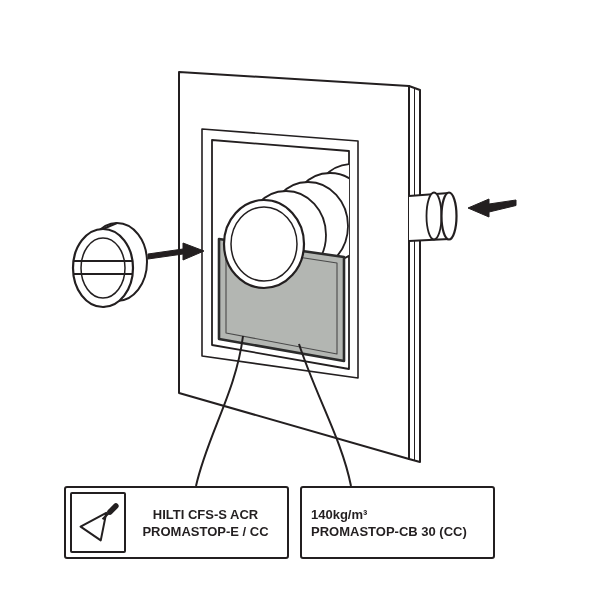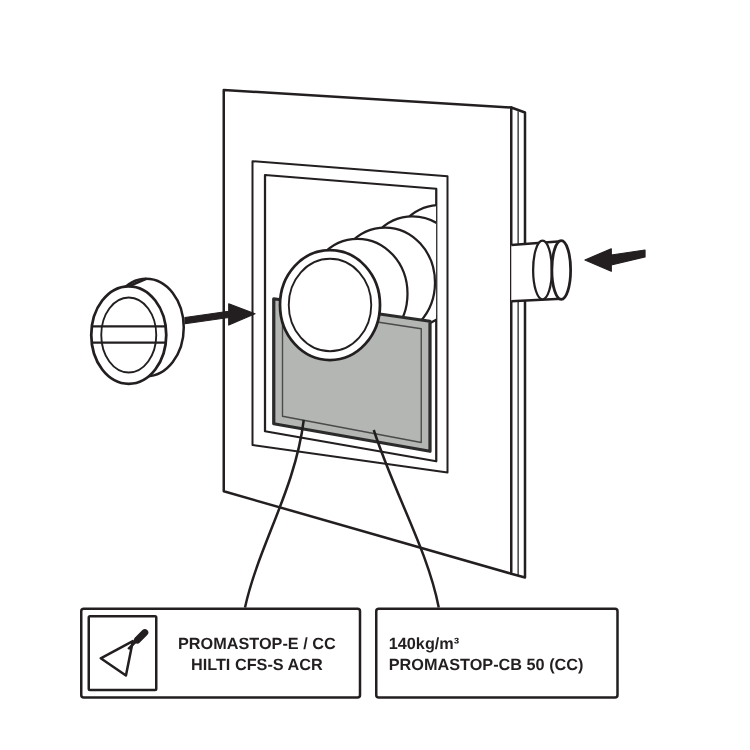--- a/index.html
+++ b/index.html
@@ -89,25 +89,25 @@
 
   <div class="callout callout-left">
     <div class="icon-box">
       <svg width="44" height="44" viewBox="0 0 48 48">
         <path d="M5,28 L33,13 L27,43 Z" fill="#ffffff" stroke="#231f20" stroke-width="2.2" stroke-linejoin="round"></path>
         <line x1="29" y1="20" x2="37" y2="12" stroke="#231f20" stroke-width="2.2"></line>
         <line x1="37" y1="12" x2="43.5" y2="5.5" stroke="#231f20" stroke-width="6" stroke-linecap="round"></line>
       </svg>
     </div>
     <div class="callout-text centered">
+      <span>HILTI CFS-S ACR</span>
       <span>PROMASTOP-E / CC</span>
-      <span>HILTI CFS-S ACR</span>
     </div>
   </div>
 
   <div class="callout callout-right">
     <div class="callout-text lefted">
       <span>140kg/m³</span>
-      <span>PROMASTOP-CB 50 (CC)</span>
+      <span>PROMASTOP-CB 30 (CC)</span>
     </div>
   </div>
 
 </div>
 
 </body></html>

